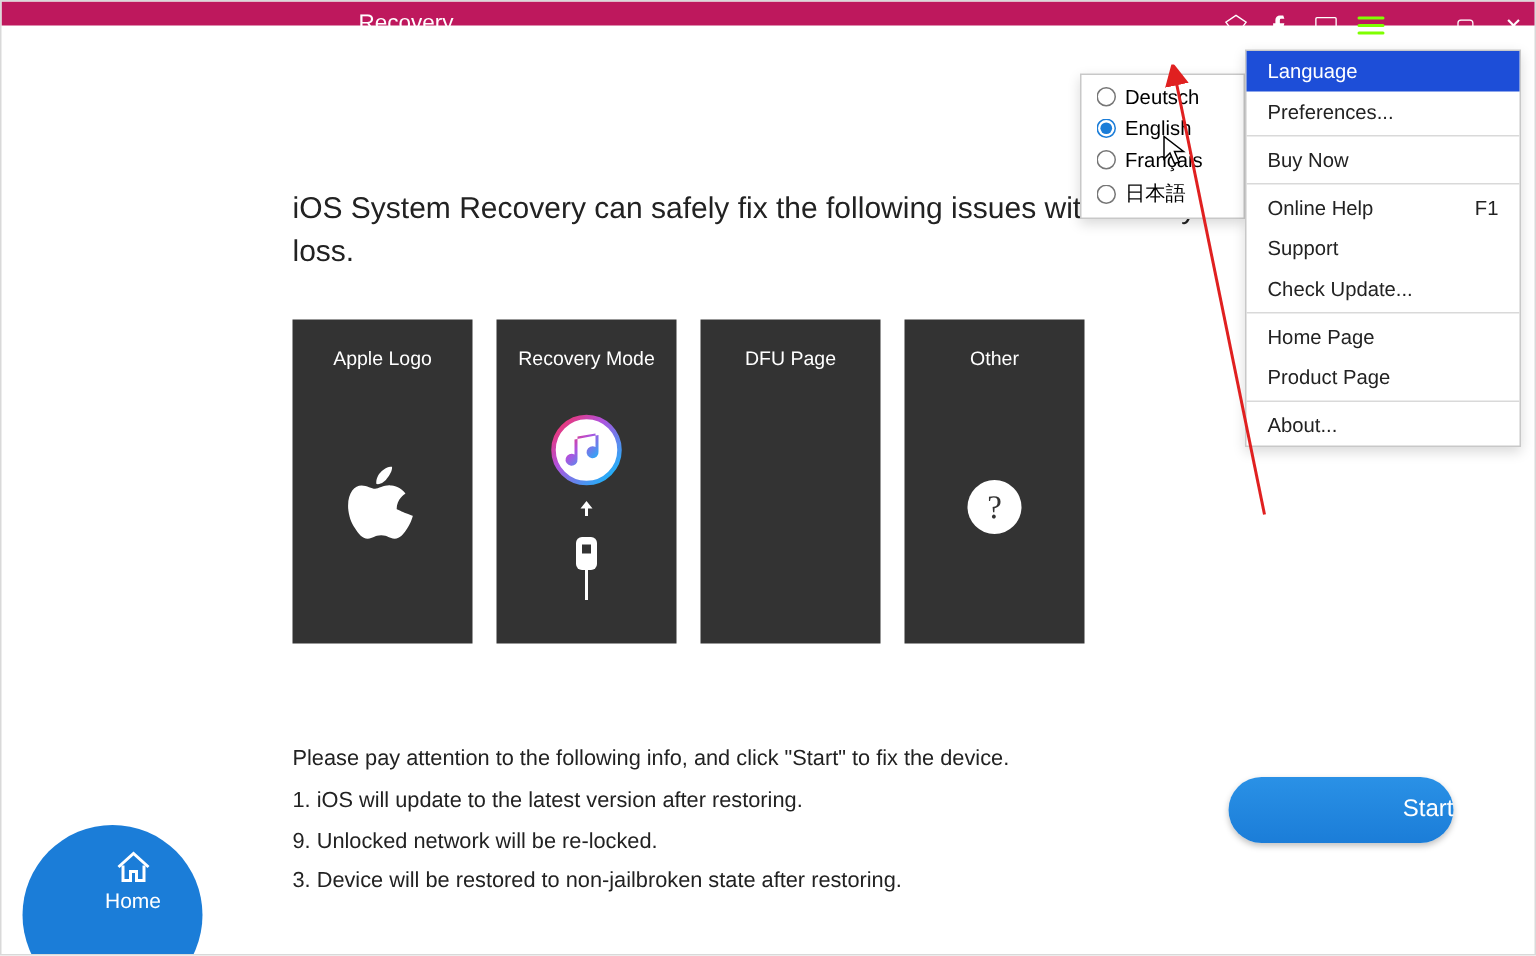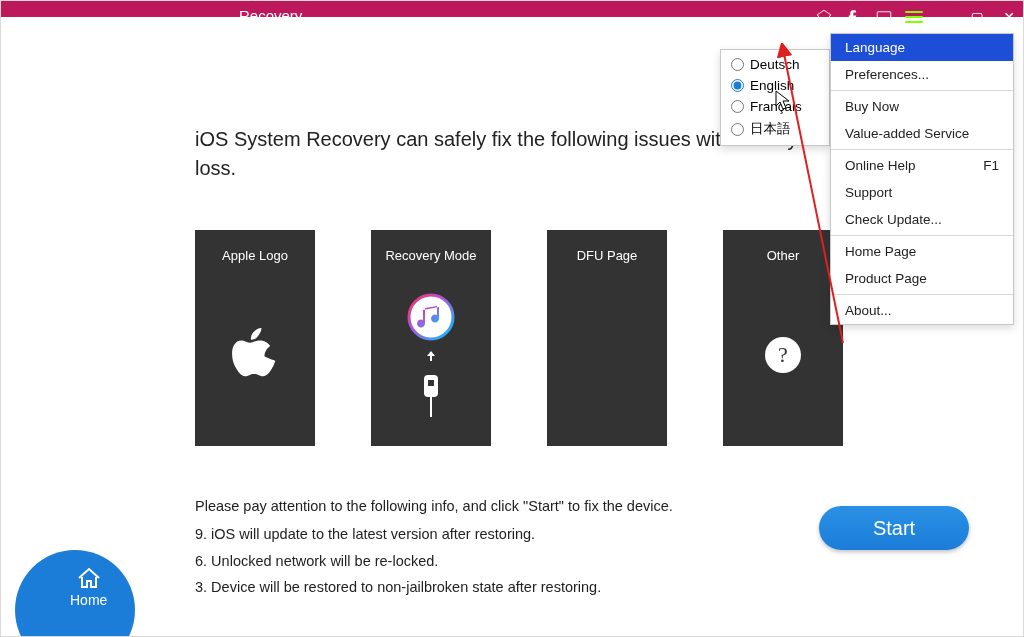--- a/index.html
+++ b/index.html
@@ -15,34 +15,34 @@
   .title-icons { position:absolute; right:6px; top:0; height:32px; display:flex; align-items:center; gap:12px;}
   .title-icons svg { display:block; }
   .tico { width:18px; height:18px; fill:none; stroke:#fff; stroke-width:1.2; cursor:pointer; }
   .win-btn { width:20px; text-align:center; color:#fff; font-size:14px; cursor:pointer; line-height:32px;}
   .ham { width:18px; cursor:pointer; display:flex; flex-direction:column; gap:3px; justify-content:center; height:18px;}
   .ham span{ display:block; height:2px; width:100%; background:#7fff00; border-radius:1px;}
 
   
   .main { position:absolute; left:22px; top:32px; width:980px; bottom:0; background:#fff;}
   .heading { position:absolute; left:172px; top:92px; width:680px; font-size:20px; color:#222; line-height:1.45;}
-  .tiles { position:absolute; left:172px; top:180px; display:flex; gap:56px;margin-top:17px;}
+  .tiles { position:absolute; left:172px; top:180px; display:flex; gap:16px;}
   .tile { width:120px; height:216px; background:#333; color:#fff; display:flex; flex-direction:column; align-items:center; }
   .tile-title { margin-top:18px; font-size:13px; text-align:center; }
   .tile-body { flex:1; display:flex; align-items:center; justify-content:center;}
   .apple { width:46px; height:54px; }
   .itunes-wrap { display:flex; flex-direction:column; align-items:center; gap:8px;}
 
   .info { position:absolute; left:172px; top:420px; width:640px; font-size:14.5px; color:#222;}
   .info p { margin-bottom:6px; line-height:1.55;margin-top:42px;}
   .info ol { list-style:none; }
   .info ol li { margin-bottom:4px; line-height:1.55;}
 
-  .start-btn { position:absolute; right:34px; bottom:86px; width:150px; height:44px; border-radius:22px;
-    background:linear-gradient(#2a91e6,#1b7dd8); color:#fff; font-size:20px; display:flex; align-items:center; justify-content:center;
+  .start-btn { position:absolute; right:34px; bottom:74px; width:150px; height:44px; border-radius:22px;
+    background:linear-gradient(#2a91e6,#1b7dd8); color:#fff; font-size:16px; display:flex; align-items:center; justify-content:flex-end;
     box-shadow:0 2px 4px rgba(0,0,0,.25); cursor:pointer;}
 
   .home-bubble { position:absolute; left:-8px; bottom:-34px; width:120px; height:120px; border-radius:60px;
     background:#1b7dd8; color:#fff; cursor:pointer; }
   .home-bubble .inner { position:absolute; left:24px; top:16px; text-align:right; font-size:14px;margin-left:31px; }
   .home-bubble svg { display:block; margin:0 auto 2px;}
 
   
   .menu { position:absolute; right:9px; top:32px; width:184px; background:#fff; border:1px solid #c8c8c8;
     box-shadow:0 3px 8px rgba(0,0,0,.15); font-size:13.5px; color:#222;}
@@ -141,22 +141,22 @@
           <circle cx="20" cy="20" r="18" fill="#fff"></circle>
           <text x="20" y="27" text-anchor="middle" font-size="22" fill="#333" font-family="Segoe UI">?</text>
         </svg>
       </div>
     </div>
   </div>
 
   <div class="info">
     <p>Please pay attention to the following info, and click "Start" to fix the device.</p>
     <ol>
-      <li>9. iOS will update to the latest version after restoring.</li>
-      <li>6. Unlocked network will be re-locked.</li>
+      <li>1. iOS will update to the latest version after restoring.</li>
+      <li>9. Unlocked network will be re-locked.</li>
       <li>3. Device will be restored to non-jailbroken state after restoring.</li>
     </ol>
   </div>
 
   <div class="start-btn">
     <span>Start</span>
   </div>
 
   <div class="home-bubble">
     <div class="inner">
@@ -186,21 +186,20 @@
       <input type="radio" name="lang" style="">
       <span>日本語</span>
     </label>
 </div>
 
 <div class="menu">
   <div class="item hot"><span>Language</span></div>
   <div class="item"><span>Preferences...</span></div>
   <div class="sep"></div>
   <div class="item"><span>Buy Now</span></div>
-  <div class="item"><span>Value-added Service</span></div>
   <div class="sep"></div>
   <div class="item"><span>Online Help</span><span class="sc">F1</span></div>
   <div class="item"><span>Support</span></div>
   <div class="item"><span>Check Update...</span></div>
   <div class="sep"></div>
   <div class="item"><span>Home Page</span></div>
   <div class="item"><span>Product Page</span></div>
   <div class="sep"></div>
   <div class="item"><span>About...</span></div>
 </div>

